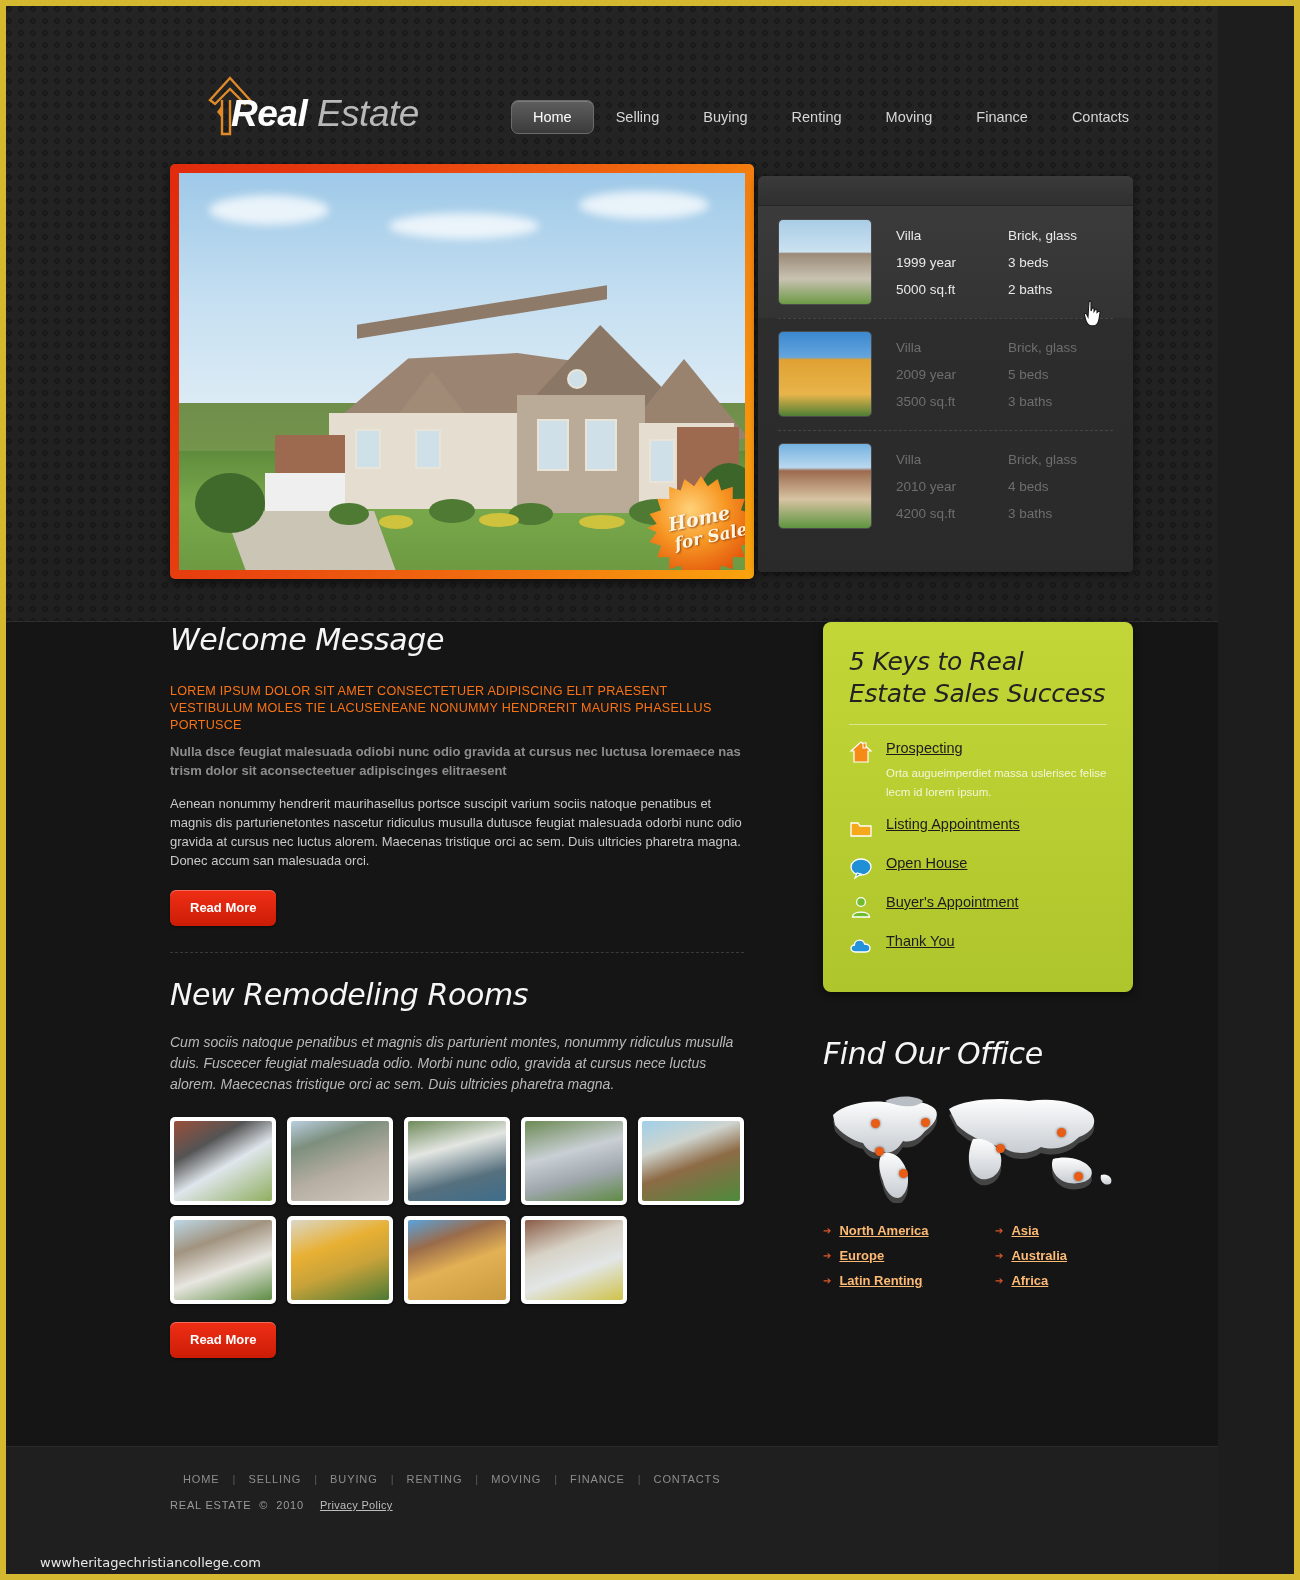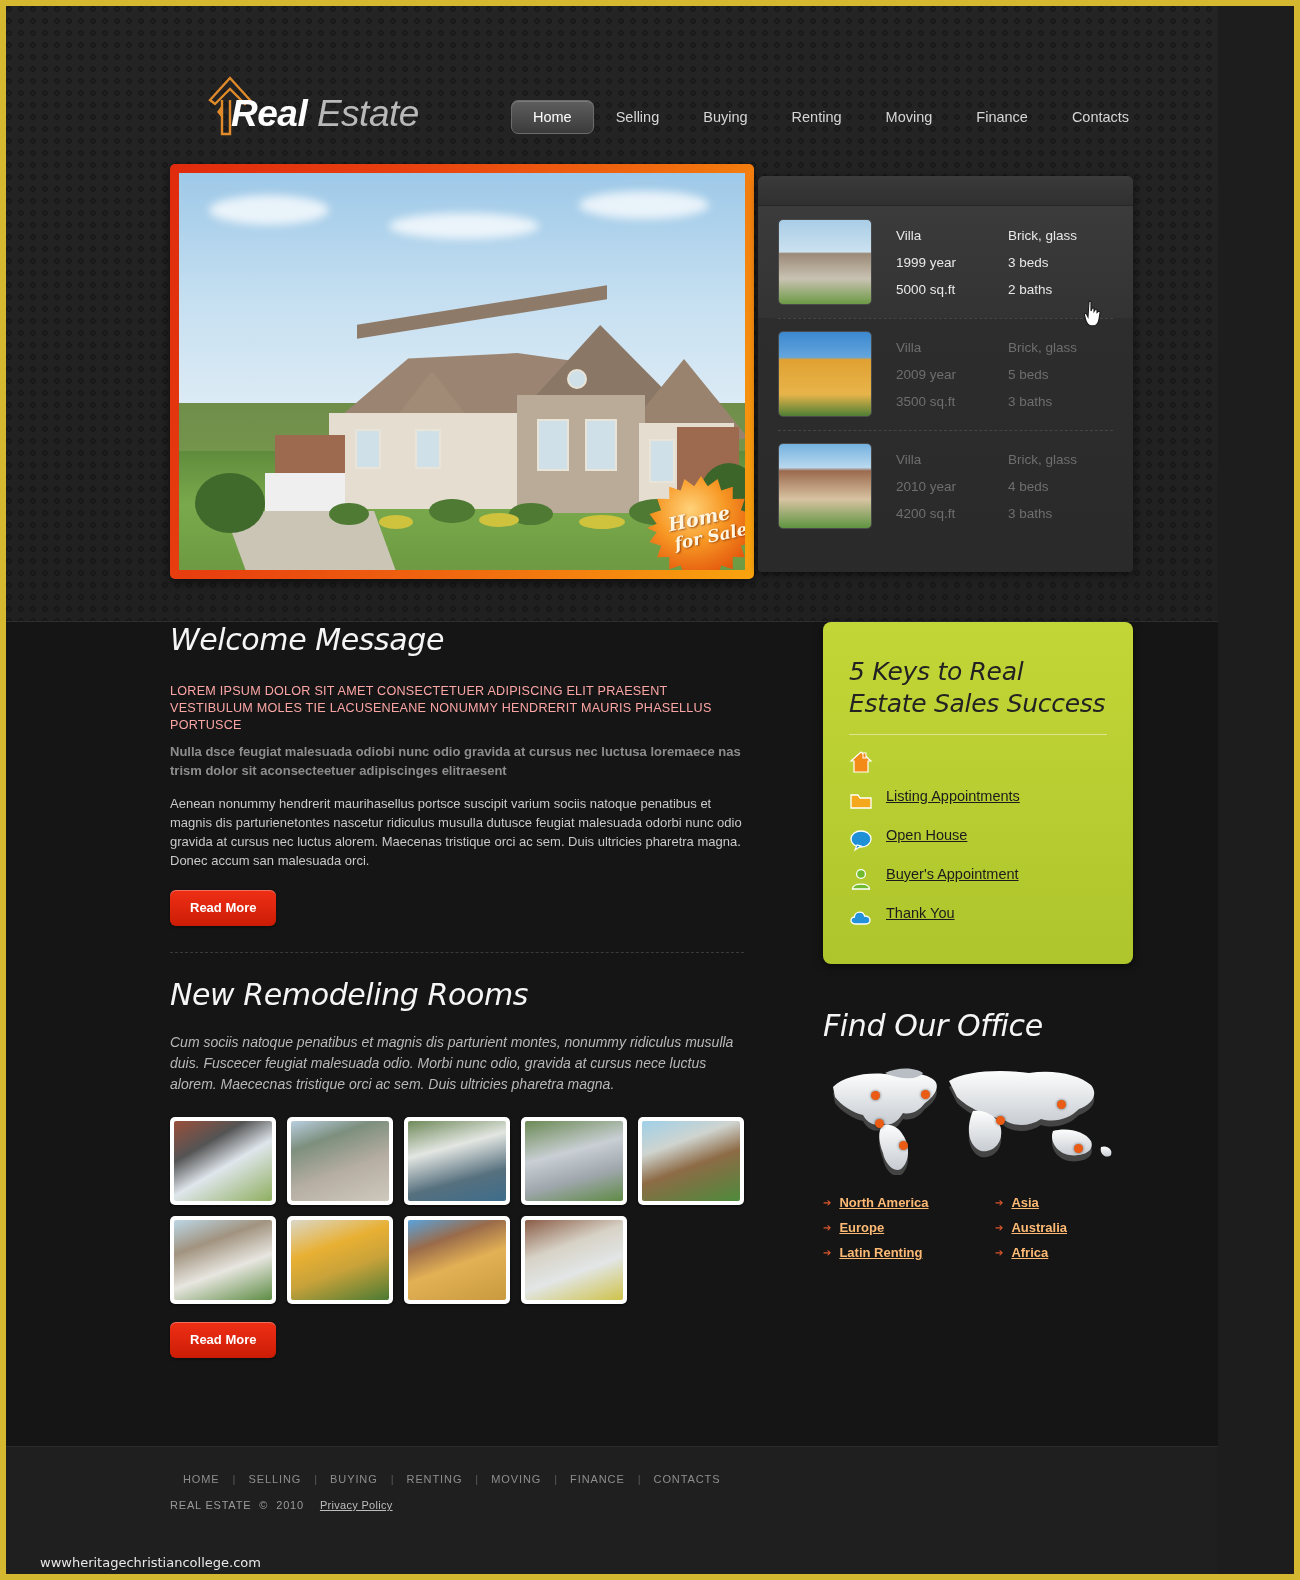--- a/index.html
+++ b/index.html
@@ -187,21 +187,21 @@
     font-size: 30px;
     font-style: italic;
     font-weight: normal;
     color: #f5f5f5;
     letter-spacing: -0.4px;
     font-family: "DejaVu Sans", sans-serif;
   }
   .lead-caps {
     margin-top: 26px;
     font-size: 12.6px;
-    color: #fca5a5;
+    color: #f97316;
     letter-spacing: 0.25px;
     line-height: 17px;
     text-transform: uppercase;
   }
   .lead-bold {
     margin-top: 8px;
     font-size: 13px;
     color: #8d8d8d;
     font-weight: bold;
     line-height: 19px;
@@ -255,21 +255,21 @@
   .g5 { background: linear-gradient(160deg,#9fd0e8 0%, #cfd4cf 30%, #8d6b46 55%, #4e8b3c 100%); }
   .g6 { background: linear-gradient(160deg,#bcd7e6 0%, #a1937f 30%, #e8e6e0 60%, #5d8c44 100%); }
   .g7 { background: linear-gradient(160deg,#dbd7c7 0%, #e8b033 35%, #c8a23a 60%, #4b7a33 100%); }
   .g8 { background: linear-gradient(160deg,#5aa3dc 0%, #9a6b4a 28%, #e3b155 55%, #c99a3e 100%); }
   .g9 { background: linear-gradient(160deg,#8a5c46 0%, #d7d2c6 35%, #e2e6e6 62%, #cfc24a 100%); }
 
   
   #keys-box {
     background: linear-gradient(#c3d637, #b6cc30 60%, #aec52c);
     border-radius: 8px;
-    padding: 34px 26px 34px;
+    padding: 24px 26px 34px;
     box-shadow: 0 2px 8px rgba(0,0,0,0.6);
   }
   #keys-box h3 {
     font-size: 25px;
     font-style: italic;
     font-weight: normal;
     color: #222;
     line-height: 32px;
     letter-spacing: -0.3px;
     font-family: "DejaVu Sans", sans-serif;
@@ -521,20 +521,24 @@
 
       <div id="keys-box">
         <h3>5 Keys to Real Estate Sales Success</h3>
         <div class="kdiv"></div>
 
         <div class="key-item">
           <svg class="key-ico" viewBox="0 0 24 24">
             <path d="M12 2 L22 11 L19 11 L19 22 L5 22 L5 11 L2 11 Z" fill="#f58b17" stroke="#fff" stroke-width="1.2"></path>
             <rect x="14" y="3" width="3" height="5" fill="#f58b17" stroke="#fff" stroke-width="1"></rect>
           </svg>
+          <div>
+            <a class="key-link">Prospecting</a>
+            <div class="key-sub">Orta augueimperdiet massa uslerisec felise lecm id lorem ipsum.</div>
+          </div>
         </div>
 
         <div class="key-item">
           <svg class="key-ico" viewBox="0 0 24 24">
             <path d="M2 6 L9 6 L11 9 L22 9 L22 19 L2 19 Z" fill="#f5a81c" stroke="#fff" stroke-width="1.3"></path>
           </svg>
           <a class="key-link">Listing Appointments</a>
         </div>
 
         <div class="key-item">

